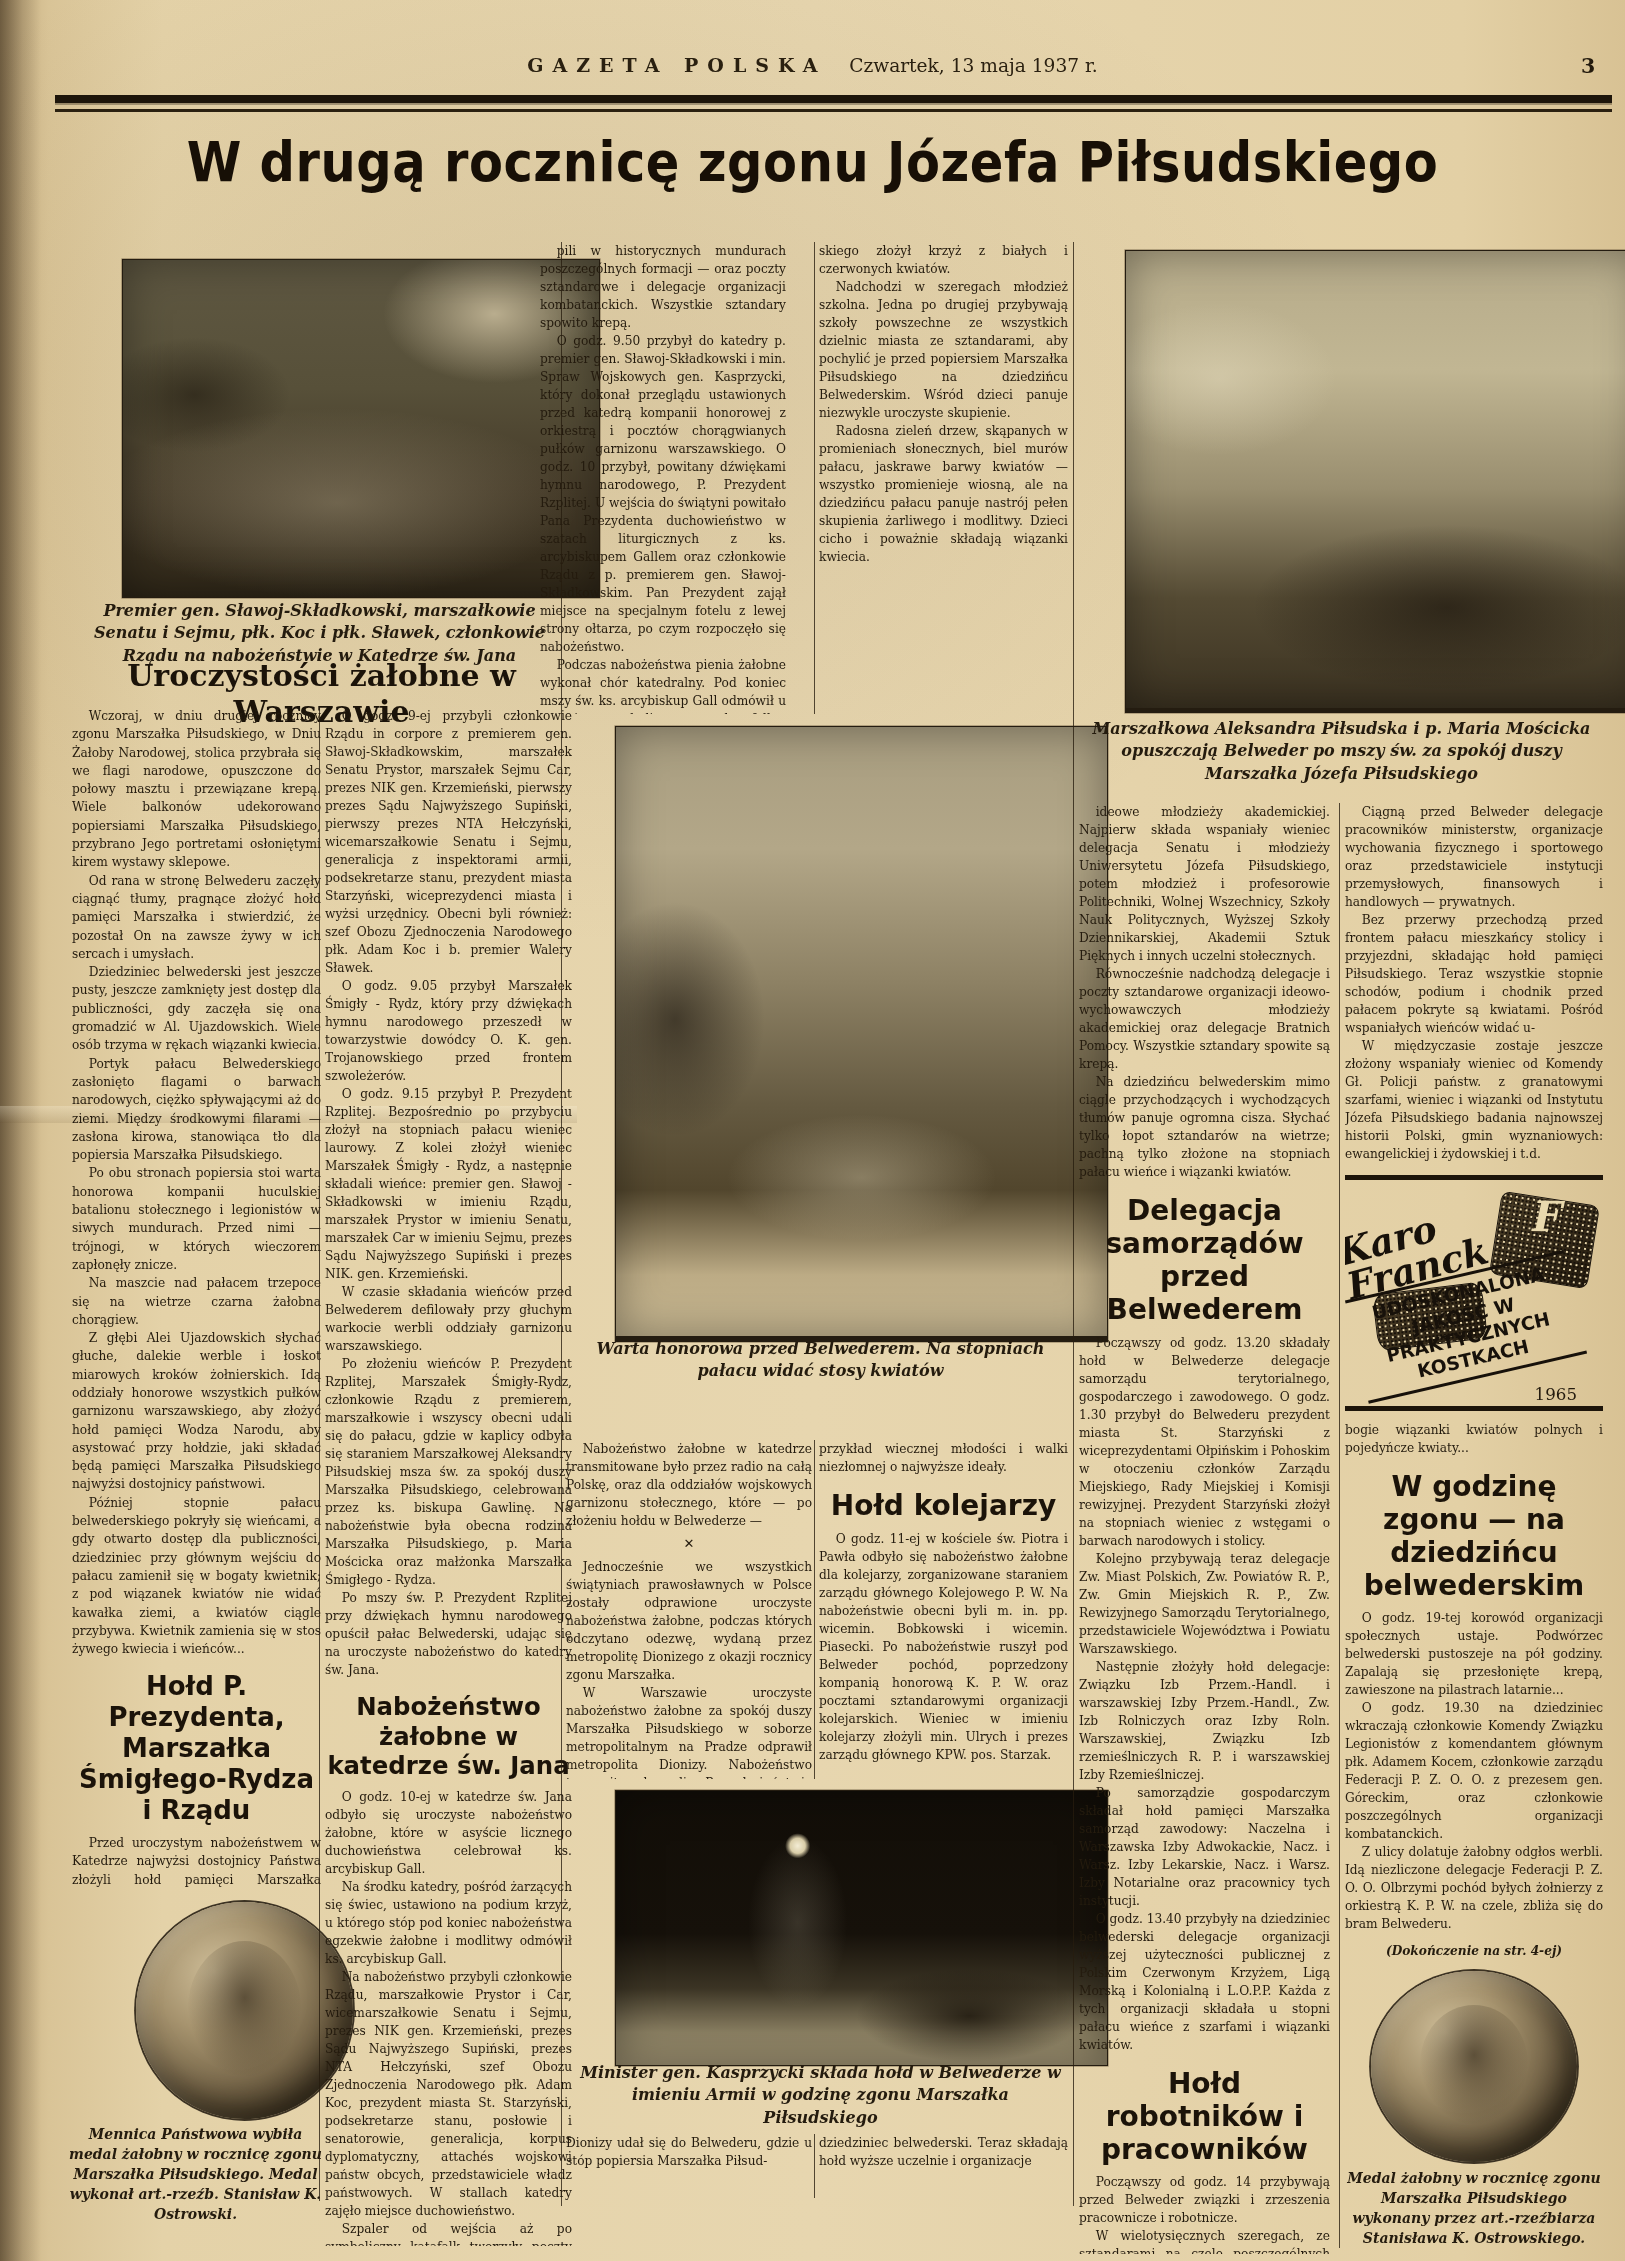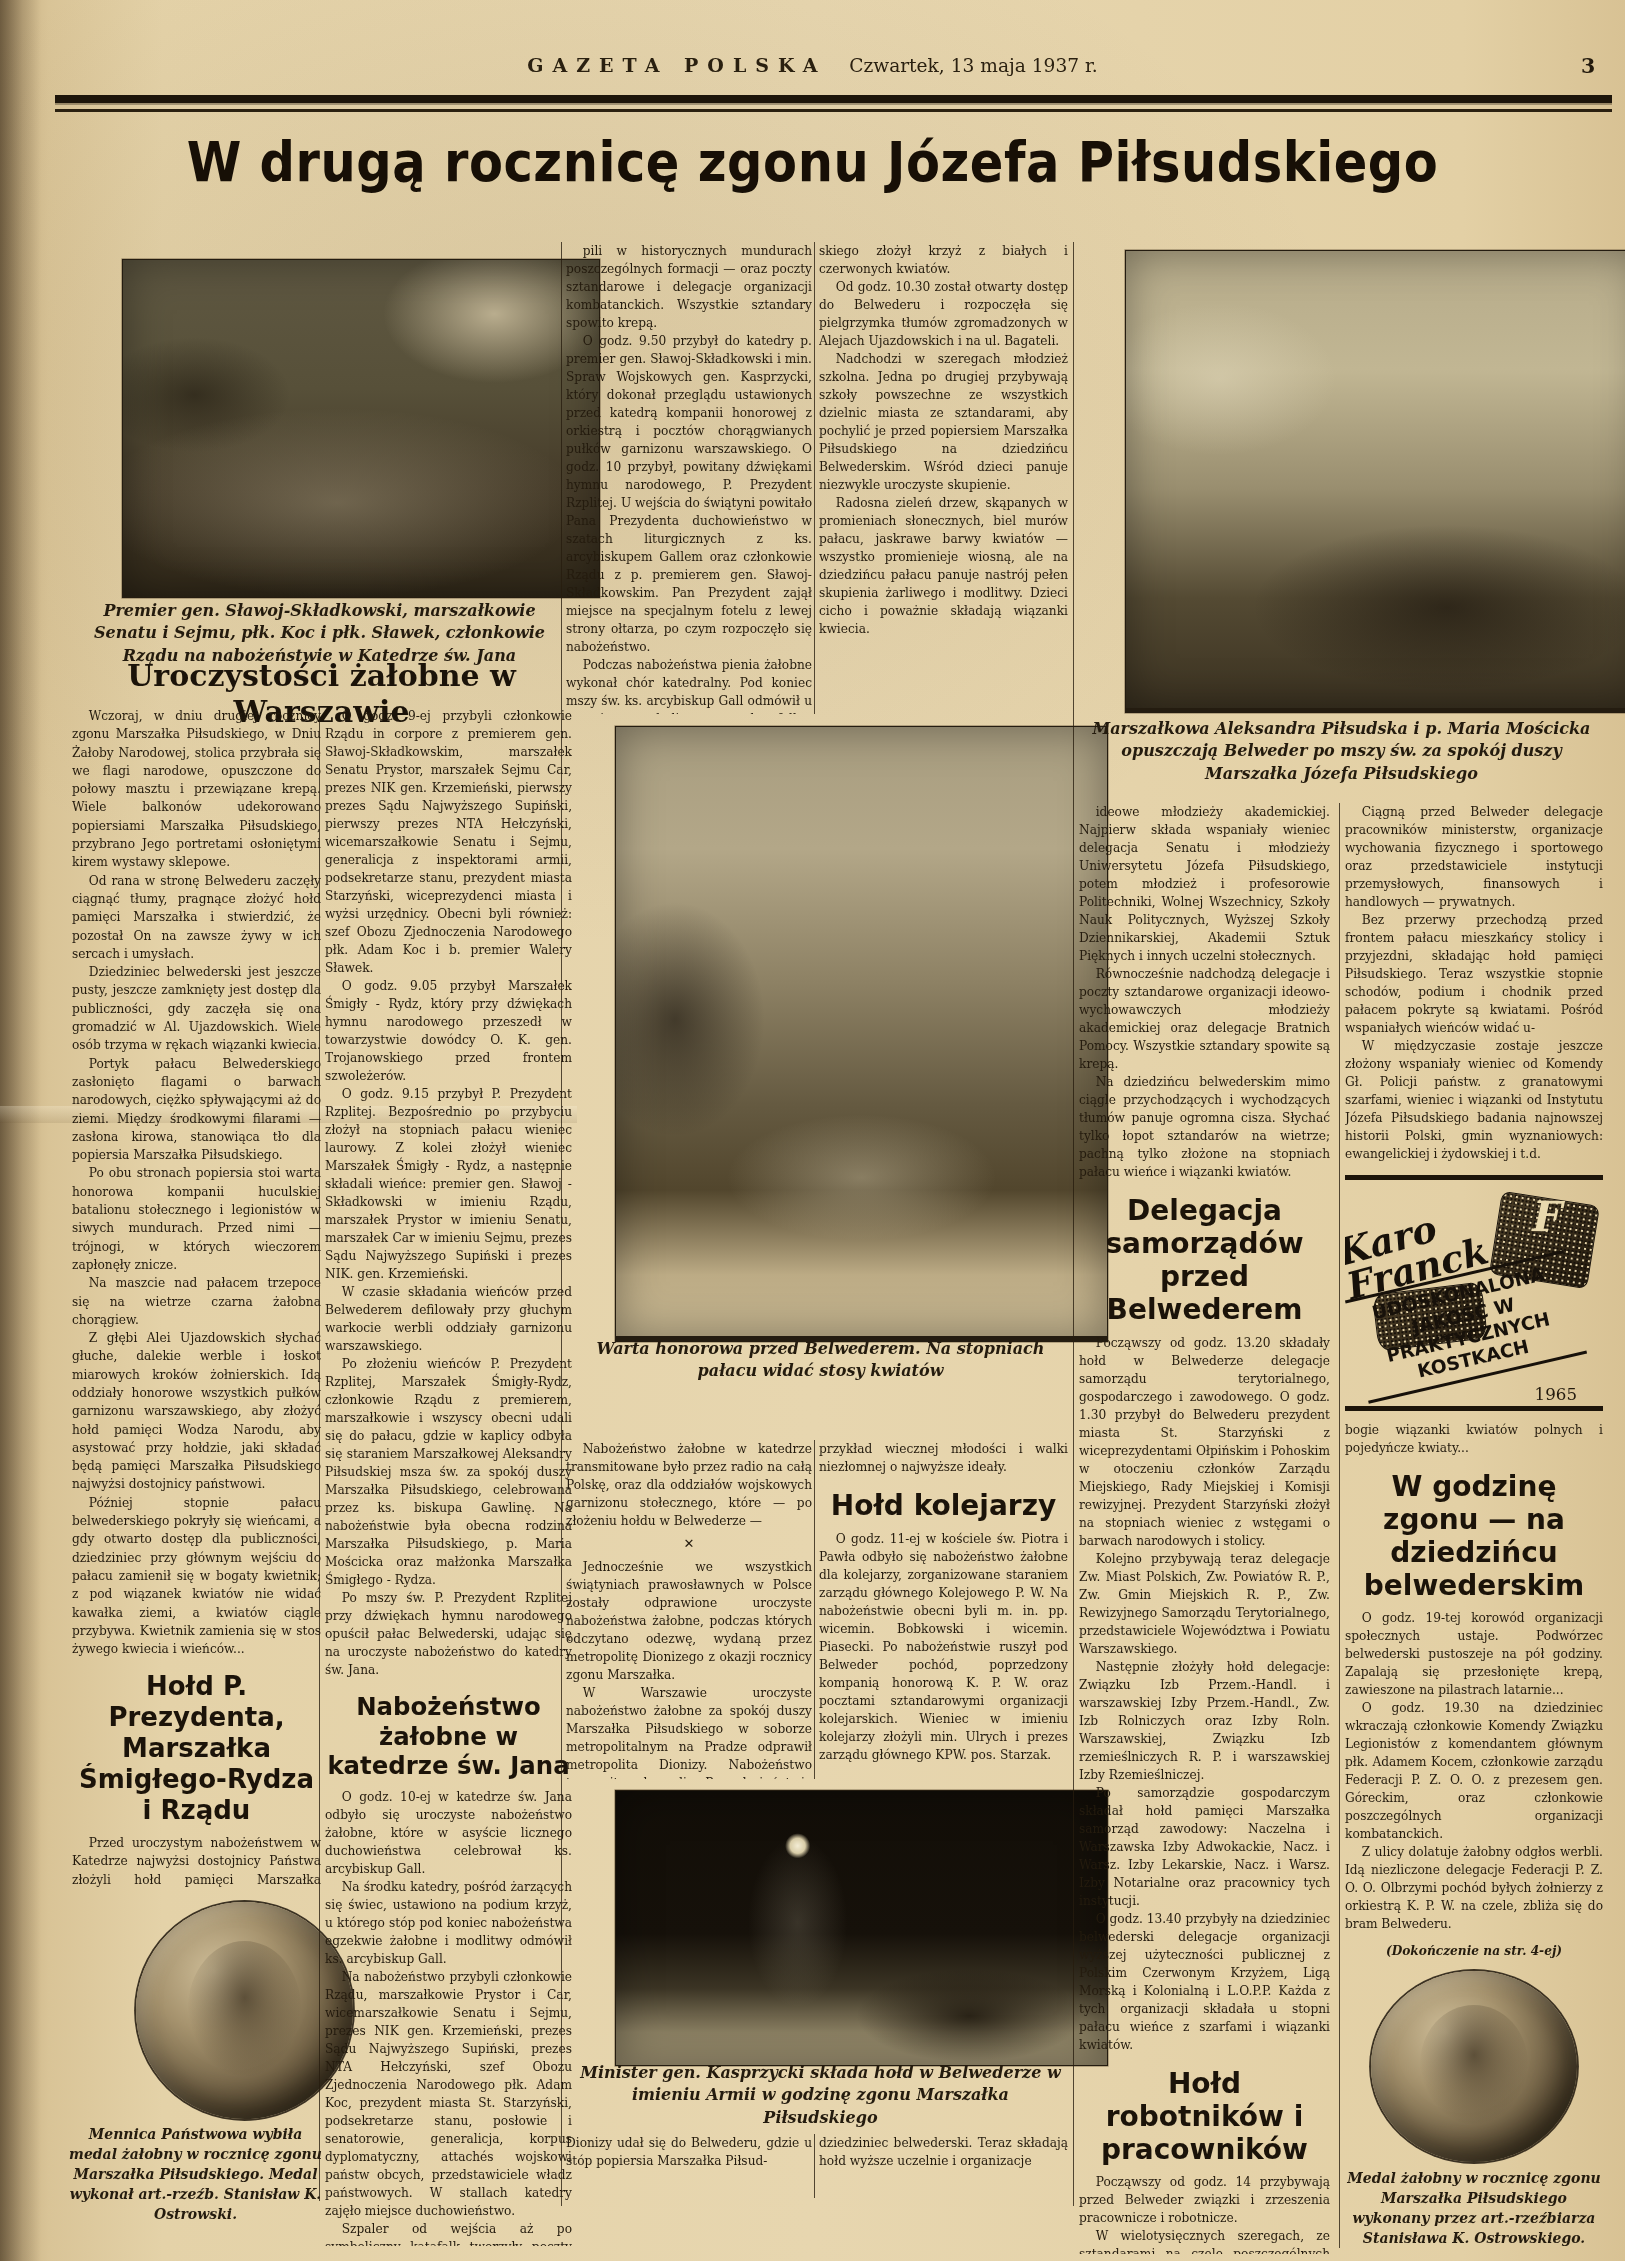--- a/index.html
+++ b/index.html
@@ -67,21 +67,21 @@
   .h38 { font-size:24.4px; line-height:29.5px; }
   .h40 { font-size:26px; line-height:31px; }
   .h44 { font-size:28px; line-height:33px; }
 
   
   .col { position:absolute; font-size:12.2px; line-height:18px; text-align:justify; overflow:hidden; }
   .col p { margin:0; text-indent:16.7px; }
   .col p.lead { text-indent:0; }
   #col1 { left:72px; top:707px; width:249px; height:1180px; line-height:18.3px; }
   #col2 { left:325px; top:707px; width:247px; height:1539px; }
-  #col3top { left:566px; top:242px; width:246px; height:472px; }
+  #col3top { left:540px; top:242px; width:246px; height:472px; }
   #col4top { left:819px; top:242px; width:249px; height:472px; }
   #col3mid { left:566px; top:1440px; width:246px; height:339px; }
   #col4mid { left:819px; top:1440px; width:249px; height:339px; }
   #col5 { left:1079px; top:803px; width:251px; height:1451px; }
   #col6 { left:1345px; top:803px; width:258px; height:1451px; }
   #bottoml { left:566px; top:2134px; width:246px; height:77px; }
   #bottomr { left:819px; top:2134px; width:249px; height:77px; }
   .xmark { text-align:center; text-indent:0 !important; font-size:13px; margin:5.1px 0 !important; }
   .continuation { text-align:center; text-indent:0 !important; font-style:italic; font-weight:700; margin:9px 0 !important; }
 
@@ -193,21 +193,20 @@
     <div>
         <p>pili w historycznych mundurach poszczególnych formacji — oraz poczty sztandarowe i delegacje organizacji kombatanckich. Wszystkie sztandary spowito krepą.</p>
         <p>O godz. 9.50 przybył do katedry p. premier gen. Sławoj-Składkowski i min. Spraw Wojskowych gen. Kasprzycki, który dokonał przeglądu ustawionych przed katedrą kompanii honorowej z orkiestrą i pocztów chorągwianych pułków garnizonu warszawskiego. O godz. 10 przybył, powitany dźwiękami hymnu narodowego, P. Prezydent Rzplitej. U wejścia do świątyni powitało Pana Prezydenta duchowieństwo w szatach liturgicznych z ks. arcybiskupem Gallem oraz członkowie Rządu z p. premierem gen. Sławoj-Składkowskim. Pan Prezydent zajął miejsce na specjalnym fotelu z lewej strony ołtarza, po czym rozpoczęło się nabożeństwo.</p>
         <p>Podczas nabożeństwa pienia żałobne wykonał chór katedralny. Pod koniec mszy św. ks. arcybiskup Gall odmówił u stopni symbolicznego katafalku, ustawionego na środku katedry modlitwy za spokój duszy Marszałka Piłsudskiego.</p>
       </div>
   </div>
 
   <div class="col" id="col4top">
     <p class="lead">skiego złożył krzyż z białych i czerwonych kwiatów.</p>
     <div>
-        <p>Od godz. 10.30 został otwarty dostęp do Belwederu i rozpoczęła się pielgrzymka tłumów zgromadzonych w Alejach Ujazdowskich i na ul. Bagateli.</p>
         <p>Nadchodzi w szeregach młodzież szkolna. Jedna po drugiej przybywają szkoły powszechne ze wszystkich dzielnic miasta ze sztandarami, aby pochylić je przed popiersiem Marszałka Piłsudskiego na dziedzińcu Belwederskim. Wśród dzieci panuje niezwykle uroczyste skupienie.</p>
         <p>Radosna zieleń drzew, skąpanych w promieniach słonecznych, biel murów pałacu, jaskrawe barwy kwiatów — wszystko promienieje wiosną, ale na dziedzińcu pałacu panuje nastrój pełen skupienia żarliwego i modlitwy. Dzieci cicho i poważnie składają wiązanki kwiecia.</p>
       </div>
   </div>
 
   <div class="col" id="col3mid">
     <div>
         <p>Nabożeństwo żałobne w katedrze transmitowane było przez radio na całą Polskę, oraz dla oddziałów wojskowych garnizonu stołecznego, które — po złożeniu hołdu w Belwederze —</p>
       </div>
     <p class="xmark">✕</p>

